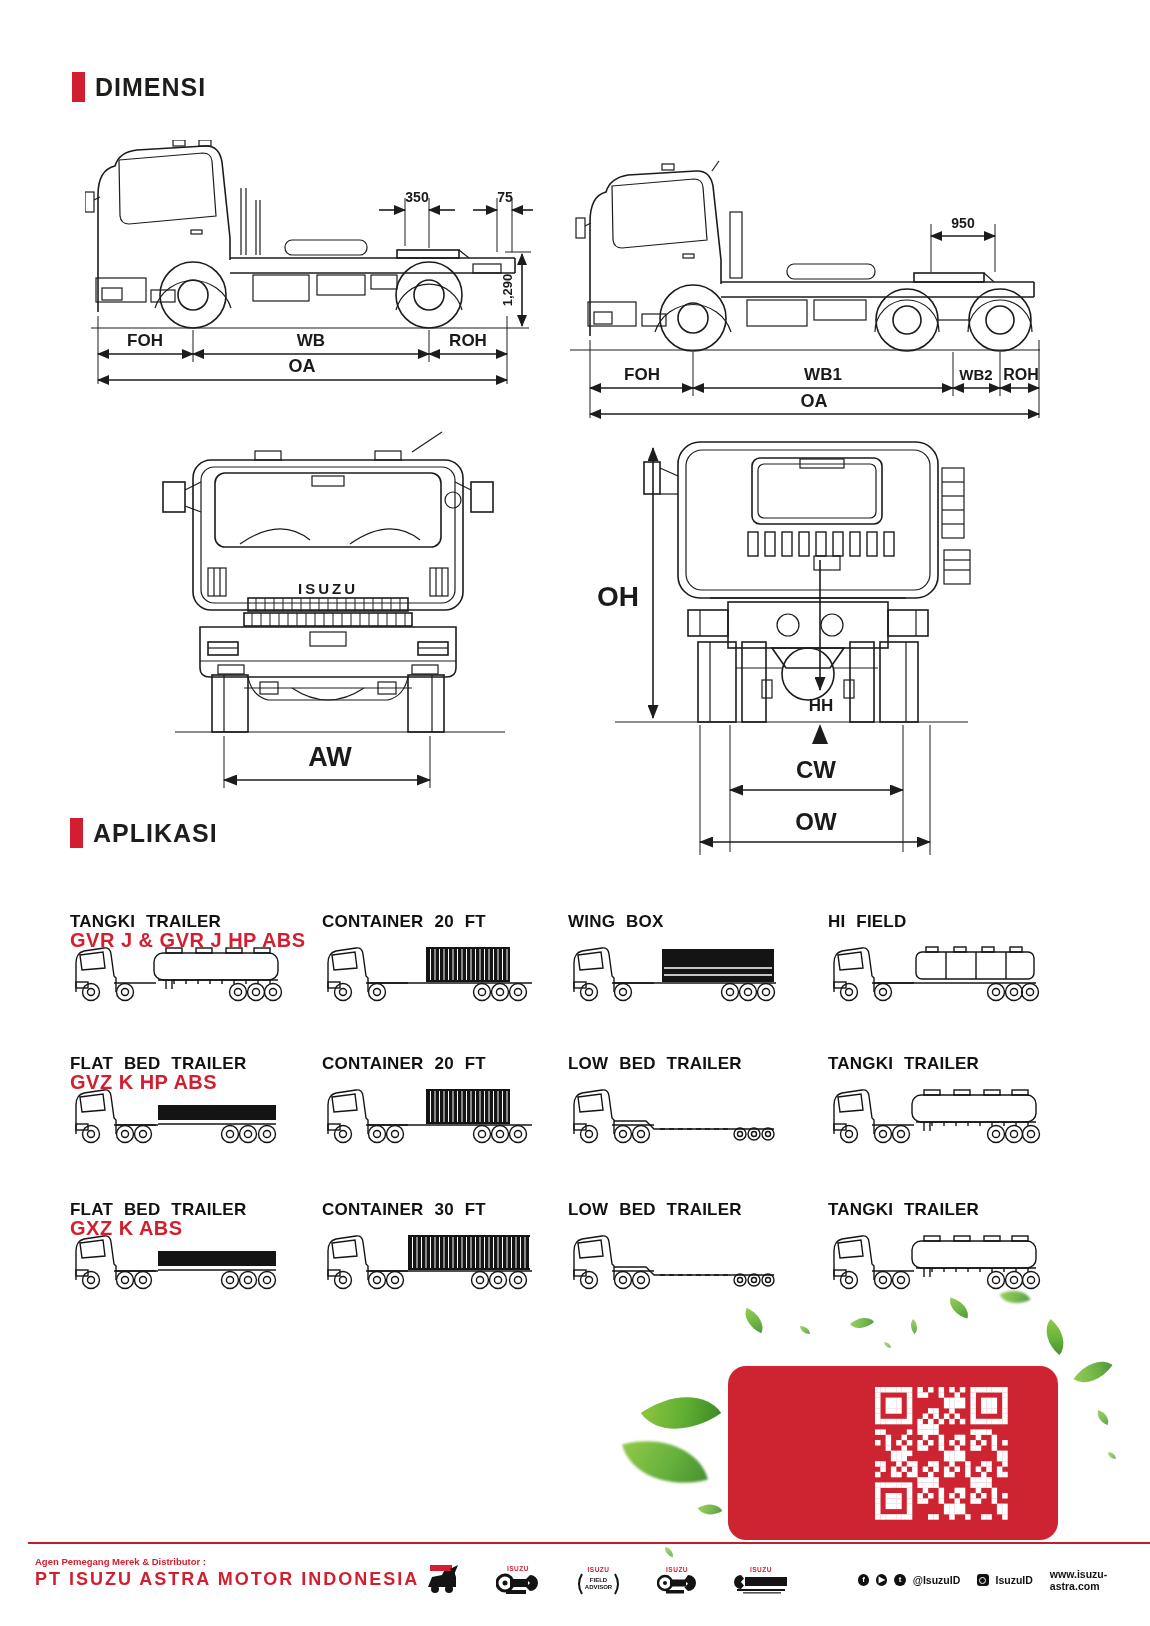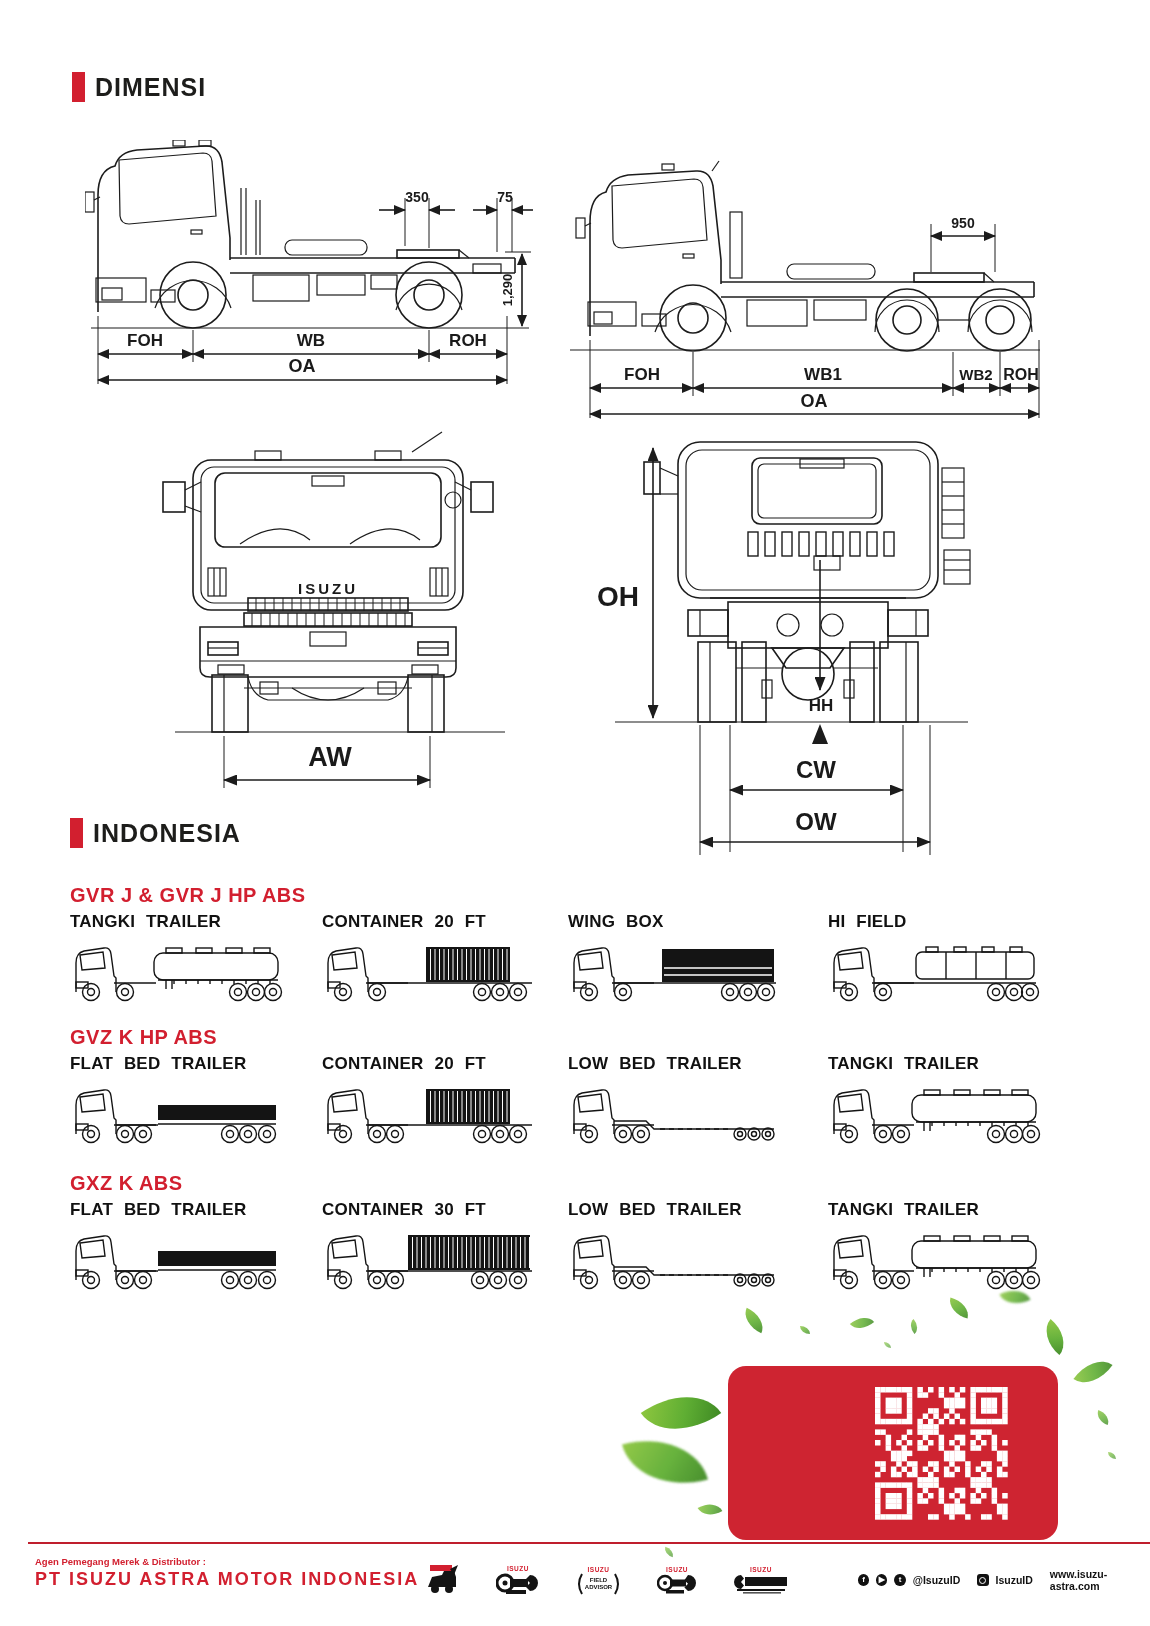--- a/index.html
+++ b/index.html
@@ -11,21 +11,21 @@
   .sec-bar{width:13px;height:30px;background:#d21f2f;margin-right:10px;}
   .sec-title{font-size:25px;font-weight:800;letter-spacing:1px;color:#1d1d1b;}
   
   svg{display:block;}
   .ln{stroke:#1c1c1c;stroke-width:1.6;fill:none;}
   .ln2{stroke:#1c1c1c;stroke-width:1.2;fill:none;}
   .ext{stroke:#1c1c1c;stroke-width:1;fill:none;}
   .dimln{stroke:#1c1c1c;stroke-width:1.6;fill:none;}
   .dimtxt{font-family:"Liberation Sans",sans-serif;font-weight:700;fill:#1a1a1a;}
   
-  .grp-title{position:absolute;font-size:20px;font-weight:800;color:#d21f2f;letter-spacing:.5px;}
+  .grp-title{position:absolute;font-size:20px;font-weight:800;color:#d21f2f;letter-spacing:.5px;margin-top:45px;}
   .app-label{position:absolute;font-size:17px;font-weight:800;color:#111;word-spacing:6px;letter-spacing:.2px;}
   .thumb{position:absolute;}
   
   #qr-box{position:absolute;left:728px;top:1366px;width:330px;height:174px;background:#ce2431;border-radius:18px;}
   #qr-text{position:absolute;left:34px;top:70px;color:#fff;font-weight:800;font-size:18.5px;line-height:24.5px;letter-spacing:.3px;}
   #qr-code{position:absolute;left:147px;top:21px;}
   
   .leaf{position:absolute;background:linear-gradient(135deg,#8dc63f 0%,#5fae33 55%,#3f8a24 100%);
         border-radius:0 100% 0 100%;}
   
@@ -377,21 +377,21 @@
 
     <line class="ext" x1="140" y1="315" x2="140" y2="445"></line>
         <line class="ext" x1="370" y1="315" x2="370" y2="445"></line>
     <text class="dimtxt" font-size="24" text-anchor="middle" x="256" y="420">OW</text>
     <line class="dimln" x1="140" y1="432" x2="370" y2="432" marker-start="url(#ahD)" marker-end="url(#ahD)"></line>
   </svg>
   </div>
 
   <div class="sec-head" style="left:70px;top:818px;">
     <div class="sec-bar"></div>
-    <div class="sec-title">INDONESIA</div>
+    <div class="sec-title">APLIKASI</div>
   </div>
   <div id="aplikasi-groups">
       <div class="grp-title" style="left:70px;top:884px">GVR J &amp; GVR J HP ABS</div>
       <div class="app-label" style="left:70px;top:912px">TANGKI TRAILER</div>
       <div class="thumb" style="left:70px;top:938px">
         <svg width="216" height="65" viewBox="0 0 216 65" stroke="#141414" stroke-width="1.4" fill="none">
           <path d="M6,54 V25 Q6,15 14,13 L34,10 Q40,9 41,16 L44,38 L46,40 V54" fill="none"></path>
   <path d="M10,17 L33,14 L35,30 L12,32 Z" fill="none"></path>
   <rect x="6" y="44" width="12" height="6" fill="none"></rect>
   <circle cx="21" cy="54" r="8.5" fill="none"></circle>

